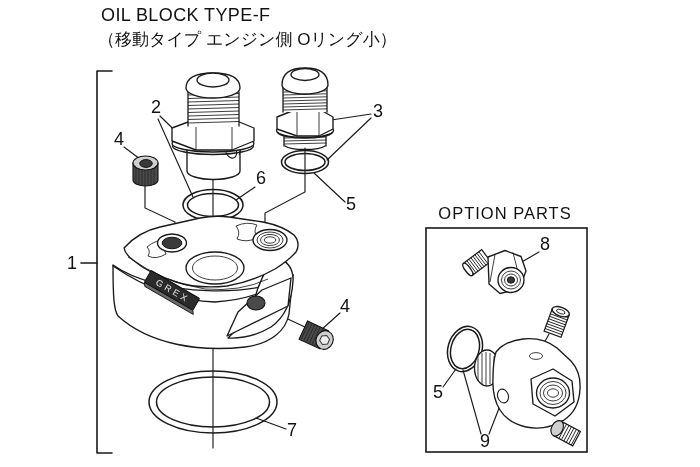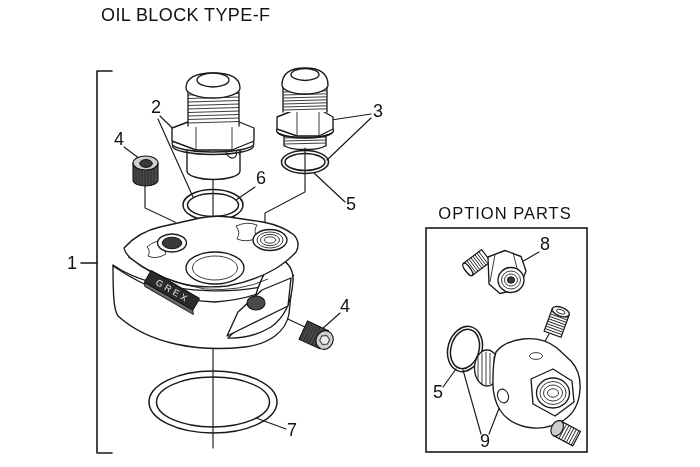--- a/index.html
+++ b/index.html
@@ -19,20 +19,21 @@
   .knurl{stroke:#262626;stroke-width:.8;fill:none;}
   .lbl{font-family:"Liberation Sans",sans-serif;font-size:18px;fill:#111;text-anchor:middle;}
   .boxlbl{font-family:"Liberation Sans",sans-serif;font-size:16.5px;fill:#111;text-anchor:middle;letter-spacing:1px;}
   .platetxt{font-family:"Liberation Sans",sans-serif;font-size:9px;fill:#e6e6e6;letter-spacing:3px;text-anchor:middle;}
 </style>
 </head>
 <body>
 
 <div class="stage">
   <div class="title-l1">OIL BLOCK TYPE-F</div>
+  <div class="title-l2">（移動タイプ エンジン側 Oリング小）</div>
 
   <svg width="700" height="467" viewBox="0 0 700 467">
 
     <g>
       <path class="ln" style="stroke-width:1.6" d="M112,71 L97,71 L97,453 L112,453"></path>
       <path class="ln" style="stroke-width:1.6" d="M97,263 L81,263"></path>
       <text class="lbl" x="72" y="269">1</text>
     </g>
 
     <g>

